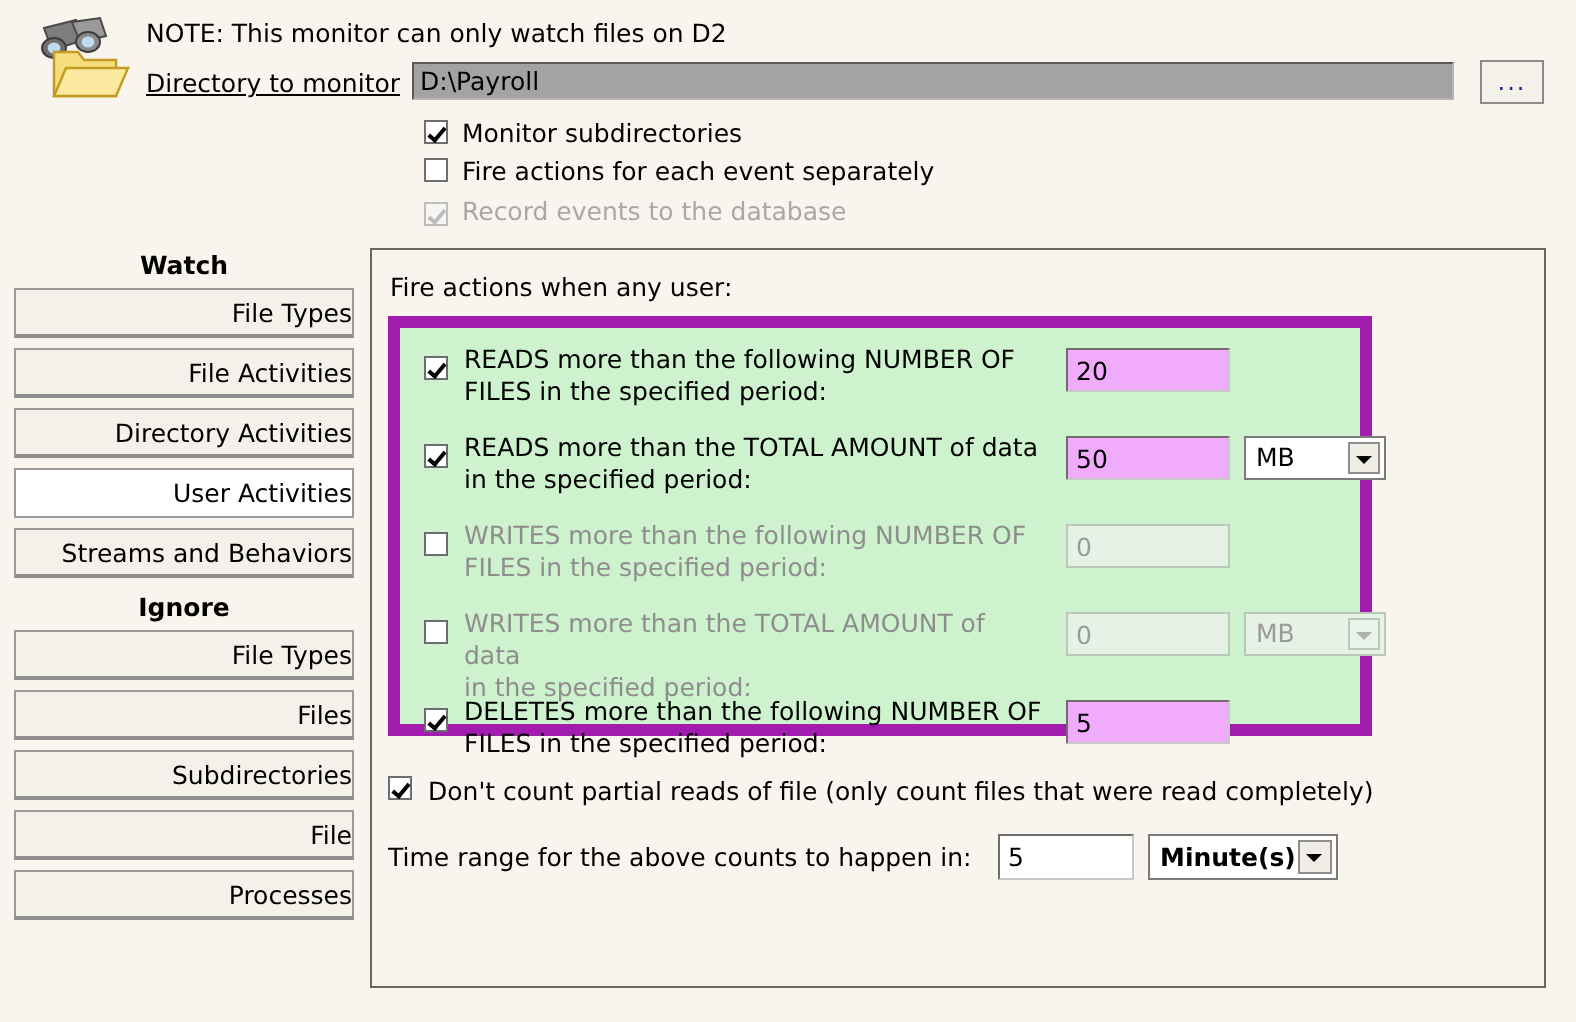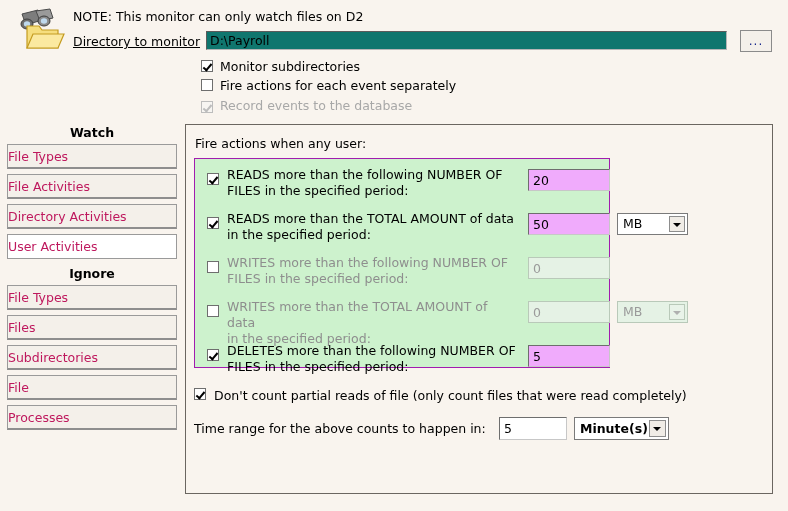--- a/index.html
+++ b/index.html
@@ -38,21 +38,21 @@
     position: absolute;
     left: 73px; top: 34px;
     font-size: 12.5px;
     white-space: nowrap;
     text-decoration: underline;
   }
   #dir-input {
     position: absolute;
     left: 206px; top: 31px;
     width: 521px; height: 19px;
-    background: #0f766e;
+    background: #a3a3a3;
     border: 1px solid #5b5b5b;
     border-right-color: #b6b6b6;
     border-bottom-color: #b6b6b6;
     box-sizing: border-box;
     font-family: "DejaVu Sans", sans-serif;
     font-size: 12.5px;
     color: #000;
     padding: 0 3px;
     line-height: 17px;
     outline: none;
@@ -68,21 +68,21 @@
     font-size: 12px;
     color: #18288c;
     letter-spacing: 1px;
     line-height: 14px;
     padding: 0;
     cursor: default;
   }
 
   .hdr-check-row {
     position: absolute;
-    left: 201px;
+    left: 212px;
     height: 18px;
     display: flex;
     align-items: center;
     white-space: nowrap;
     font-size: 12.5px;
   }
   .hdr-check-row.r1 { top: 57px; }
   .hdr-check-row.r2 { top: 76px; }
   .hdr-check-row.r3 { top: 95px; align-items: flex-end; }
   .hdr-check-row span.lbl { margin-left: 7px; }
@@ -129,25 +129,25 @@
   }
   .side-btn {
     display: block;
     margin: 0 auto 5px auto;
     width: 170px;
     height: 25px;
     background: #f4f0ea;
     border: 1px solid #9a9a9a;
     border-bottom: 2px solid #8e8e8e;
     box-sizing: border-box;
-    color: #be185d;
+    color: #000000;
     font-family: "DejaVu Sans", sans-serif;
     font-size: 12.5px;
     line-height: 21px;
-    text-align: left;
+    text-align: right;
     cursor: default;
     padding: 0;
   }
   .side-btn.active {
     background: #ffffff;
     border-bottom: 1px solid #9a9a9a;
   }
 
   
   #main-panel {
@@ -161,23 +161,23 @@
   .panel-title {
     position: absolute;
     left: 9px; top: 11px;
     font-size: 12.5px;
   }
 
   
   #rules-box {
     position: absolute;
     left: 8px; top: 33px;
-    width: 416px; height: 210px;
+    width: 492px; height: 210px;
     background: #cdf2cd;
-    border: 1px solid #a21caf;
+    border: 6px solid #a21caf;
     box-sizing: border-box;
   }
   .rule-row {
     position: absolute;
     left: 0;
     width: 100%;
     height: 38px;
   }
   .rule-row .cbx {
     position: absolute;
@@ -356,20 +356,21 @@
     <span class="lbl">Record events to the database</span>
   </div>
 </div>
 
 <div id="sidebar">
   <div class="side-heading">Watch</div>
   <button class="side-btn">File Types</button>
   <button class="side-btn">File Activities</button>
   <button class="side-btn">Directory Activities</button>
   <button class="side-btn active">User Activities</button>
+  <button class="side-btn">Streams and Behaviors</button>
 
   <div class="side-heading" style="margin-top:6px;">Ignore</div>
   <button class="side-btn">File Types</button>
   <button class="side-btn">Files</button>
   <button class="side-btn">Subdirectories</button>
   <button class="side-btn">File</button>
   <button class="side-btn">Processes</button>
 </div>
 
 <div id="main-panel">

